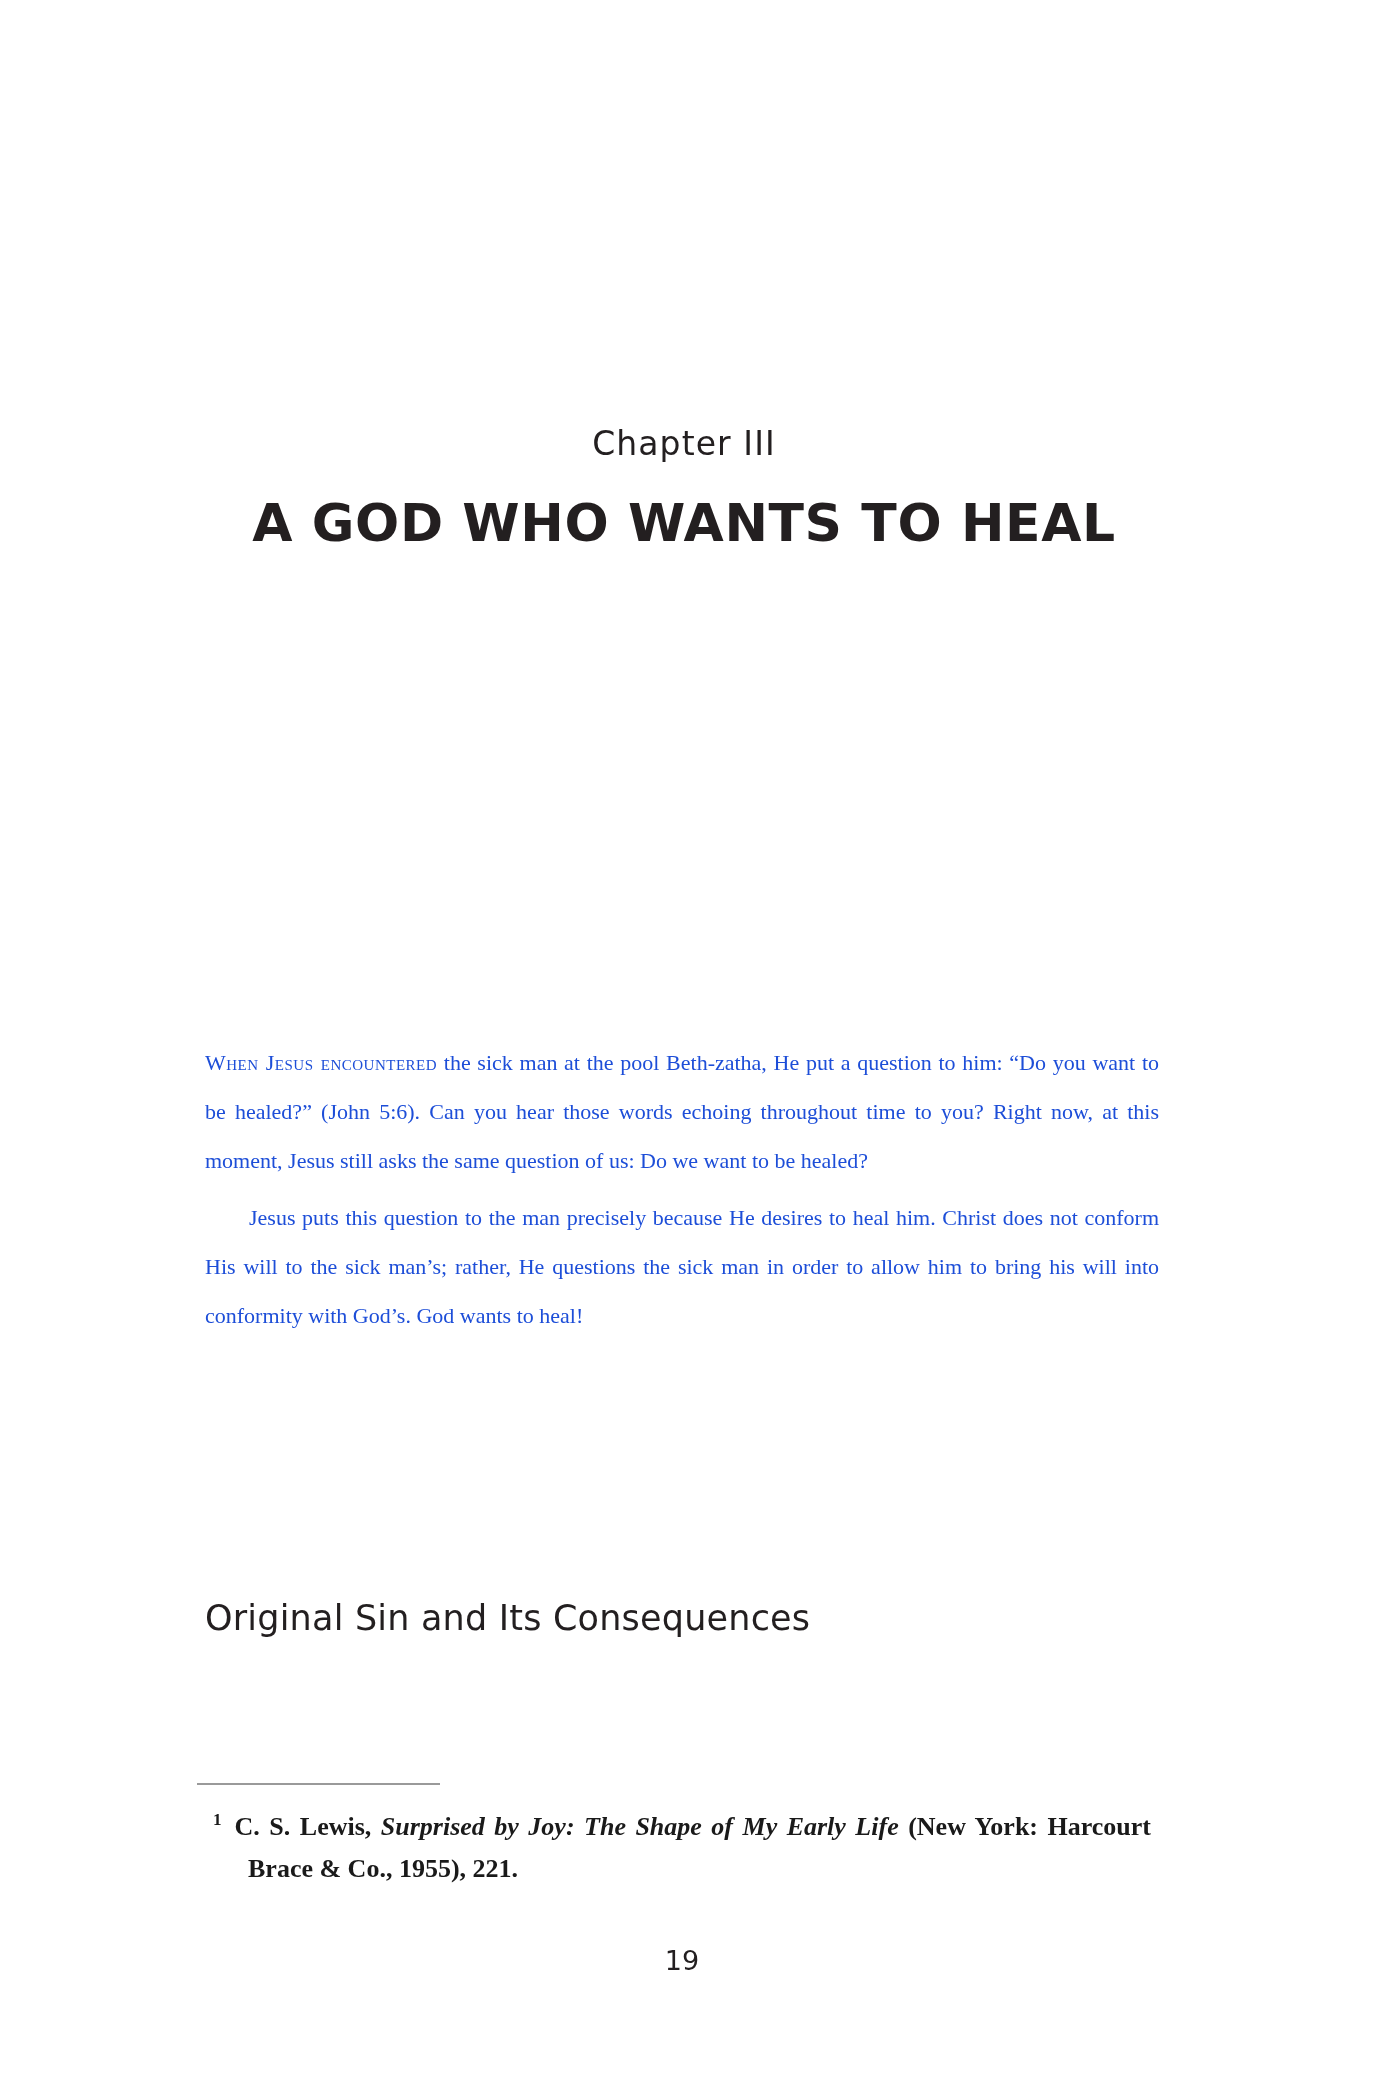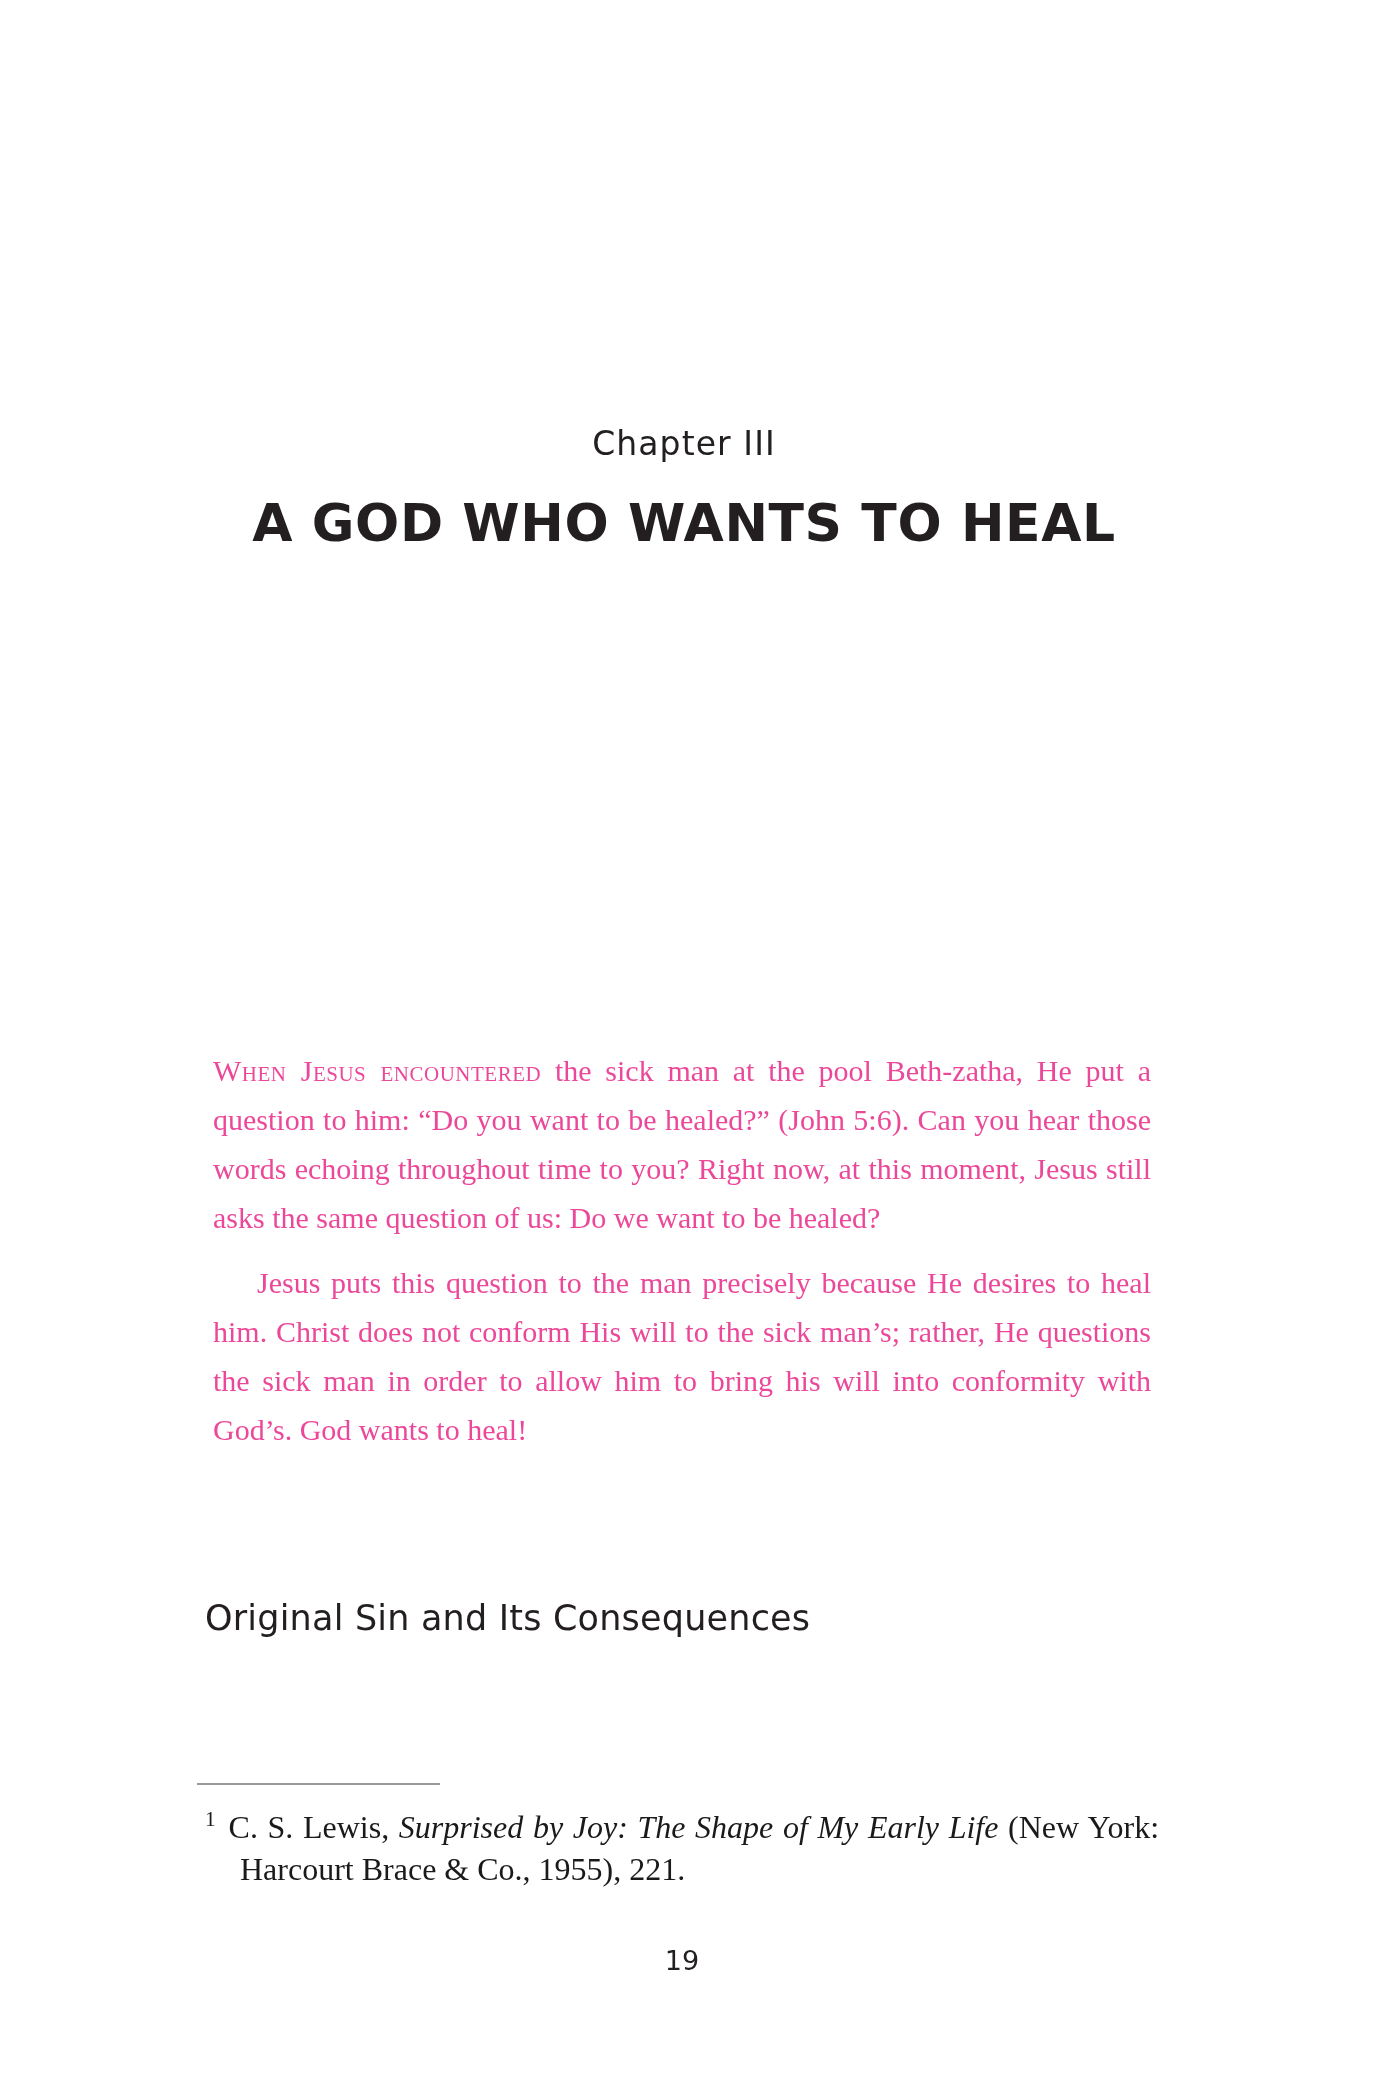--- a/index.html
+++ b/index.html
@@ -90,26 +90,26 @@
   
   .body-copy {
     position: absolute;
     left: 197px;
     top: 1030px;
     width: 970px;
   }
 
   .body-par {
     font-family: "Liberation Serif", serif;
-    font-size: 30px;
+    font-size: 22px;
     line-height: 49px;
     text-align: justify;
     text-align-last: left;
-    margin: 16px;
-    color: #ec4899;
+    margin: 8px;
+    color: #1d4ed8;
     hyphens: none;
   }
 
   .body-par.indent {
     text-indent: 44px;
   }
 
   .smallcaps {
     font-variant: small-caps;
     letter-spacing: 0.5px;
@@ -147,28 +147,29 @@
   .footnote-rule {
     width: 243px;
     height: 0;
     border: 0;
     border-top: 2px solid #9a9a9a;
     margin: 0 0 21px 0;
   }
 
   .footnote {
     font-family: "Liberation Serif", serif;
-    font-size: 32px;
+    font-size: 26px;
     line-height: 42px;
     color: #1a1a1a;
-    margin: 8px;
+    margin: 16px;
     padding-left: 35px;
     text-indent: -35px;
     text-align: justify;
     text-align-last: left;
+    font-weight: bold;
   }
 
   .footnote-marker {
     font-size: 0.66em;
     vertical-align: super;
     line-height: 0;
     padding-right: 13px;
   }
 
   .footnote em {

